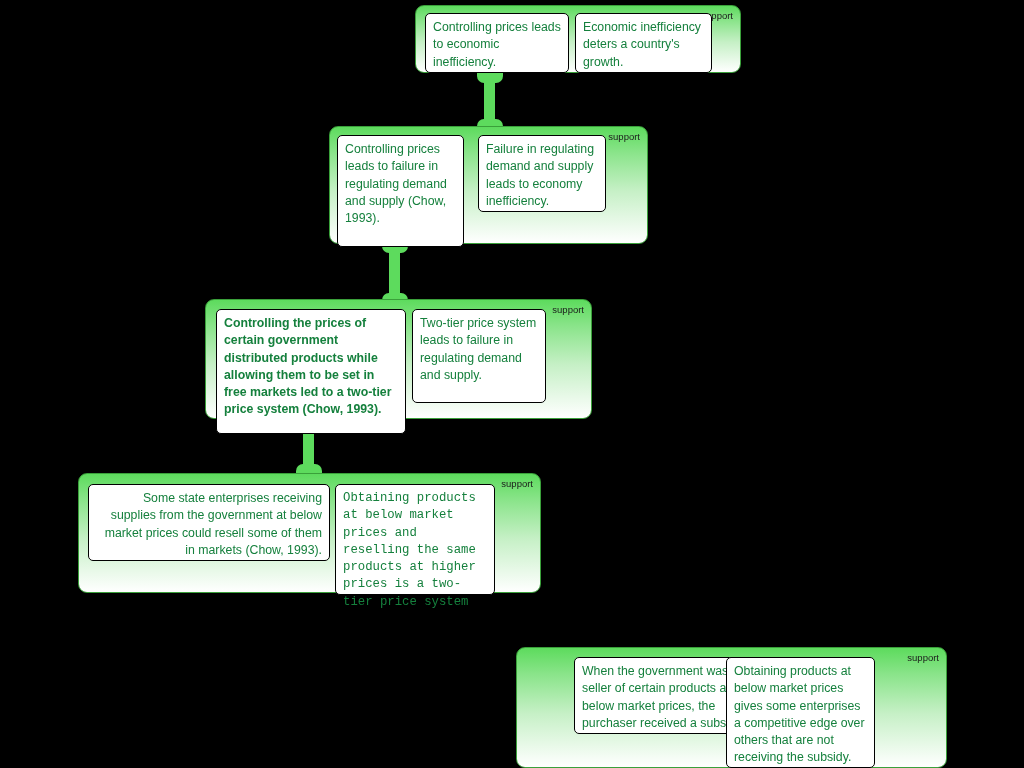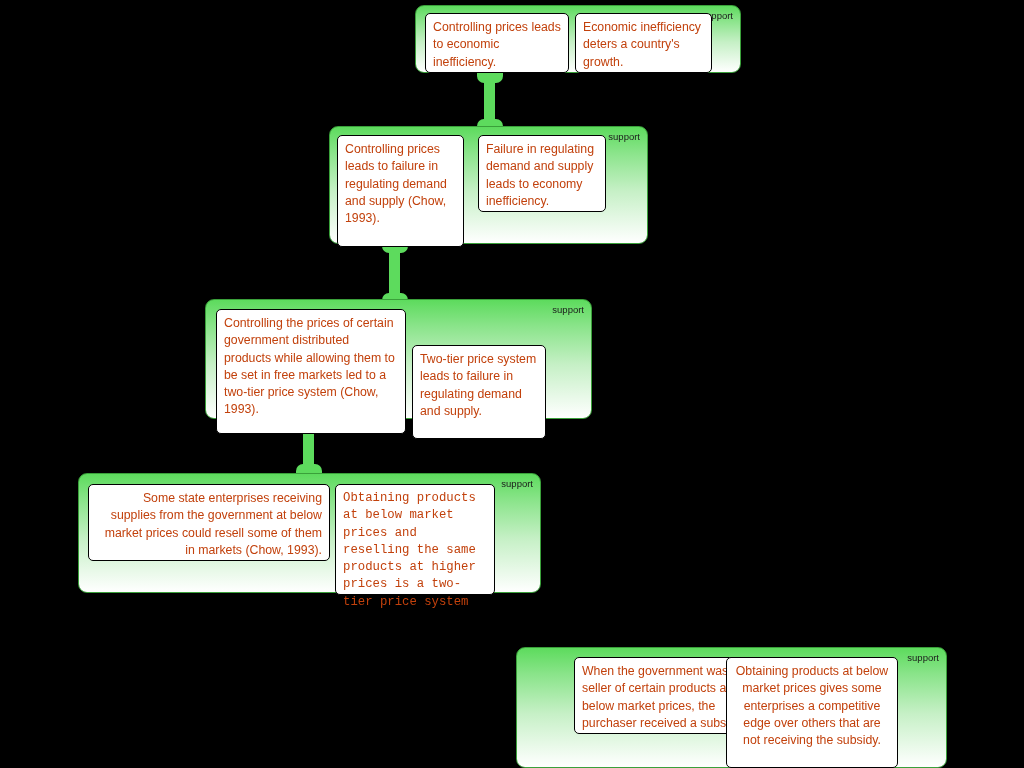--- a/index.html
+++ b/index.html
@@ -40,21 +40,21 @@
   }
   .box {
     position: absolute;
     box-sizing: border-box;
     background: #ffffff;
     border: 1px solid #000000;
     border-radius: 5px;
     padding: 5px 7px 5px 7px;
     font-size: 12.3px;
     line-height: 17.3px;
-    color: #c2410c;
+    color: #15803d;
     font-family: "Liberation Sans", sans-serif;
   }
 
   
   .connector {
     position: absolute;
     background: #5ddb5d;
     z-index: 1;
   }
   .conn-stem {
@@ -98,29 +98,29 @@
   </div>
 
   <div class="node" style="left:329px; top:126px; width:319px; height:118px;">
     <span class="node-label">support</span>
     <div class="box" style="left:7px; top:8px; width:127px; height:112px;">Controlling prices leads to failure in regulating demand and supply (Chow, 1993).</div>
     <div class="box" style="left:148px; top:8px; width:128px; height:77px;">Failure in regulating demand and supply leads to economy inefficiency.</div>
   </div>
 
   <div class="node" style="left:205px; top:299px; width:387px; height:120px;">
     <span class="node-label">support</span>
-    <div class="box" style="left:10px; top:9px; width:190px; height:125px;">Controlling the prices of certain government distributed products while allowing them to be set in free markets led to a two-tier price system (Chow, 1993).</div>
-    <div class="box" style="left:206px; top:9px; width:134px; height:94px;margin-top:36px;">Two-tier price system leads to failure in regulating demand and supply.</div>
+    <div class="box" style="left:10px; top:9px; width:190px; height:125px;font-weight:bold;">Controlling the prices of certain government distributed products while allowing them to be set in free markets led to a two-tier price system (Chow, 1993).</div>
+    <div class="box" style="left:206px; top:9px; width:134px; height:94px;">Two-tier price system leads to failure in regulating demand and supply.</div>
   </div>
 
   <div class="node" style="left:78px; top:473px; width:463px; height:120px;">
     <span class="node-label">support</span>
     <div class="box" style="left:9px; top:10px; width:242px; height:77px;text-align:right;">Some state enterprises receiving supplies from the government at below market prices could resell some of them in markets (Chow, 1993).</div>
     <div class="box" style="left:256px; top:10px; width:160px; height:111px;font-family:Liberation Mono, monospace;">Obtaining products at below market prices and reselling the same products at higher prices is a two-tier price system</div>
   </div>
 
   <div class="node" style="left:516px; top:647px; width:431px; height:121px;">
     <span class="node-label">support</span>
     <div class="box" style="left:9px; top:9px; width:194px; height:77px;margin-left:48px;">When the government was the seller of certain products at below market prices, the purchaser received a subsidy</div>
-    <div class="box" style="left:209px; top:9px; width:172px; height:111px;text-align:center;">Obtaining products at below market prices gives some enterprises a competitive edge over others that are not receiving the subsidy.</div>
+    <div class="box" style="left:209px; top:9px; width:149px; height:111px;">Obtaining products at below market prices gives some enterprises a competitive edge over others that are not receiving the subsidy.</div>
   </div>
 
 </div>
 
 </body></html>

